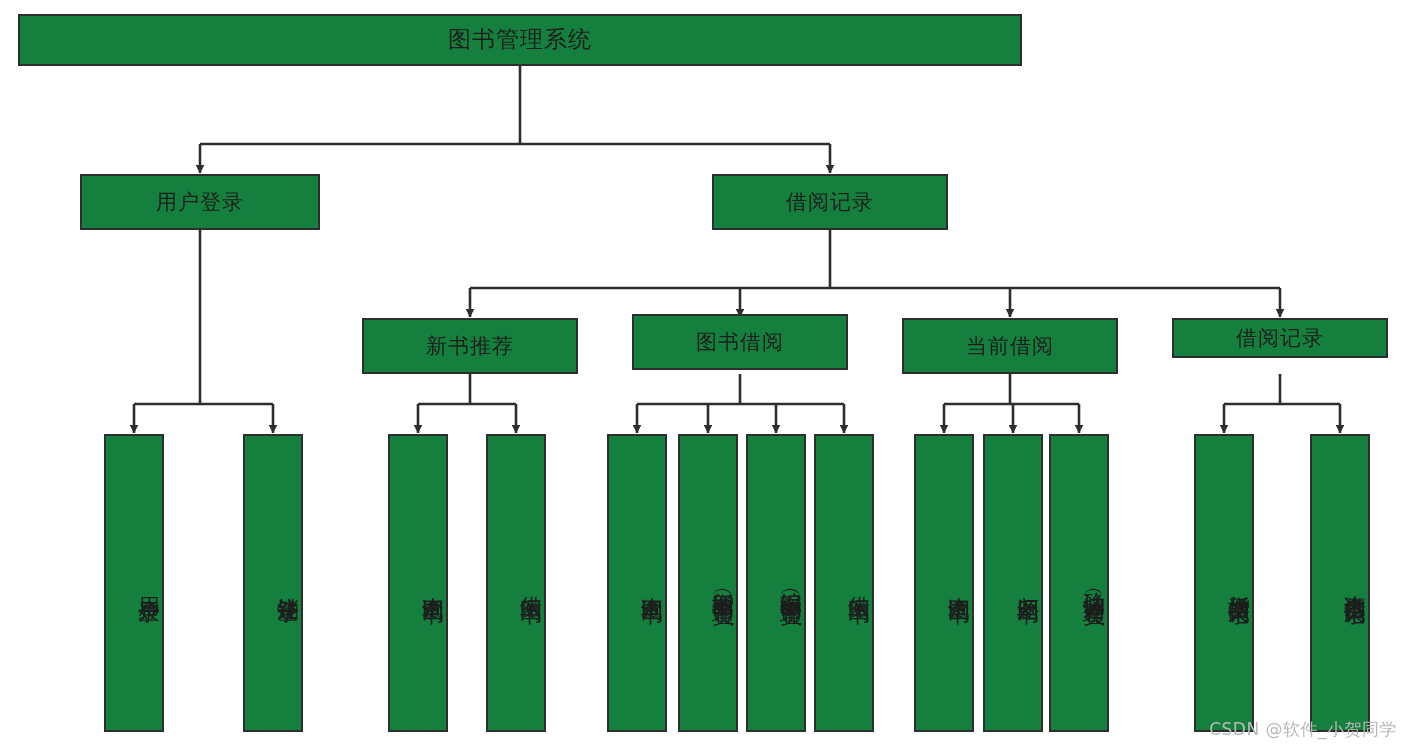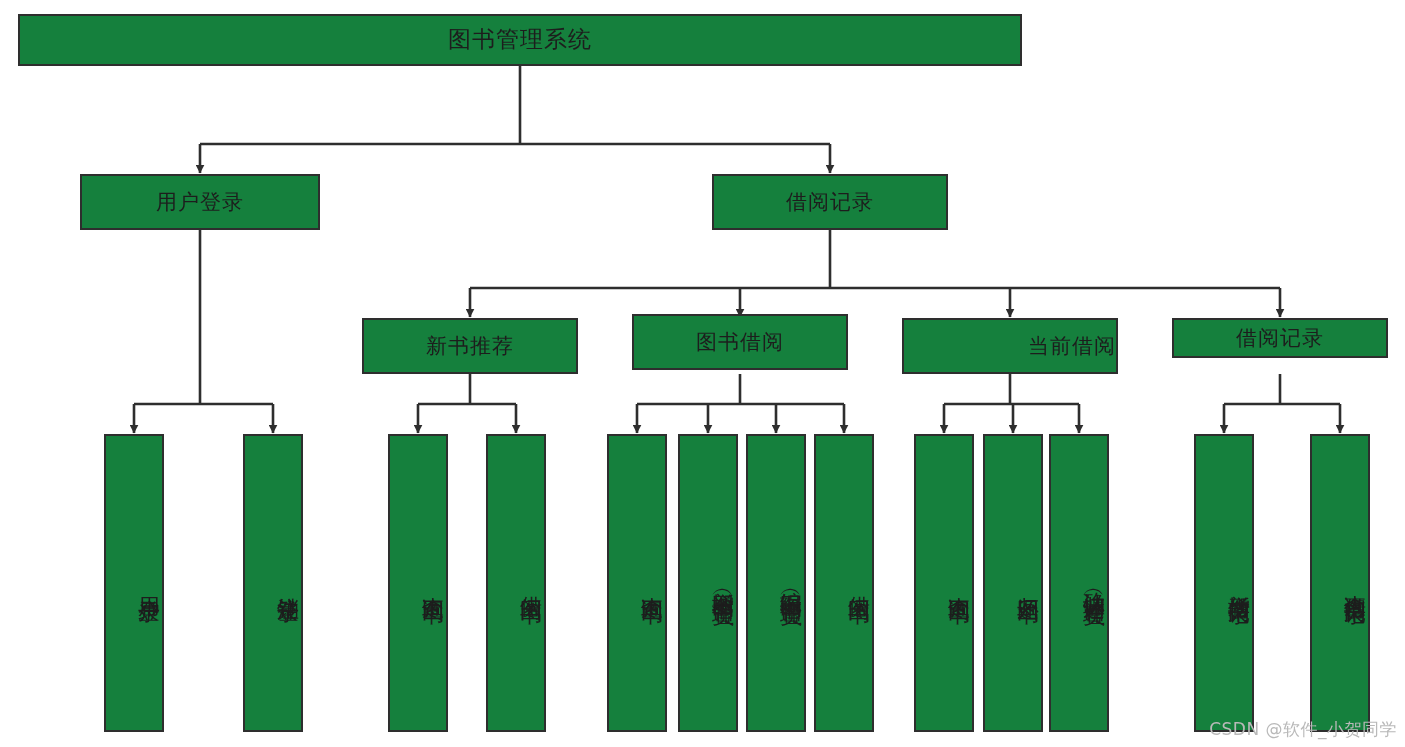--- a/index.html
+++ b/index.html
@@ -119,21 +119,21 @@
       </div>
       <div class="node h" style="left: 712px; top: 174px; width: 236px; height: 56px;">
         <span>借阅记录</span>
       </div>
       <div class="node h" style="left: 362px; top: 318px; width: 216px; height: 56px;">
         <span>新书推荐</span>
       </div>
       <div class="node h" style="left: 632px; top: 314px; width: 216px; height: 56px;">
         <span>图书借阅</span>
       </div>
-      <div class="node h" style="left: 902px; top: 318px; width: 216px; height: 56px; justify-content: flex-end;">
+      <div class="node h" style="left: 902px; top: 318px; width: 216px; height: 56px;">
         <span>当前借阅</span>
       </div>
       <div class="node h" style="left: 1172px; top: 318px; width: 216px; height: 40px;">
         <span>借阅记录</span>
       </div>
       <div class="node v" style="left: 104px; top: 434px; width: 60px; height: 298px;">
         <span>用户登录</span>
       </div>
       <div class="node v" style="left: 243px; top: 434px; width: 60px; height: 298px;">
         <span>注销登录</span>

